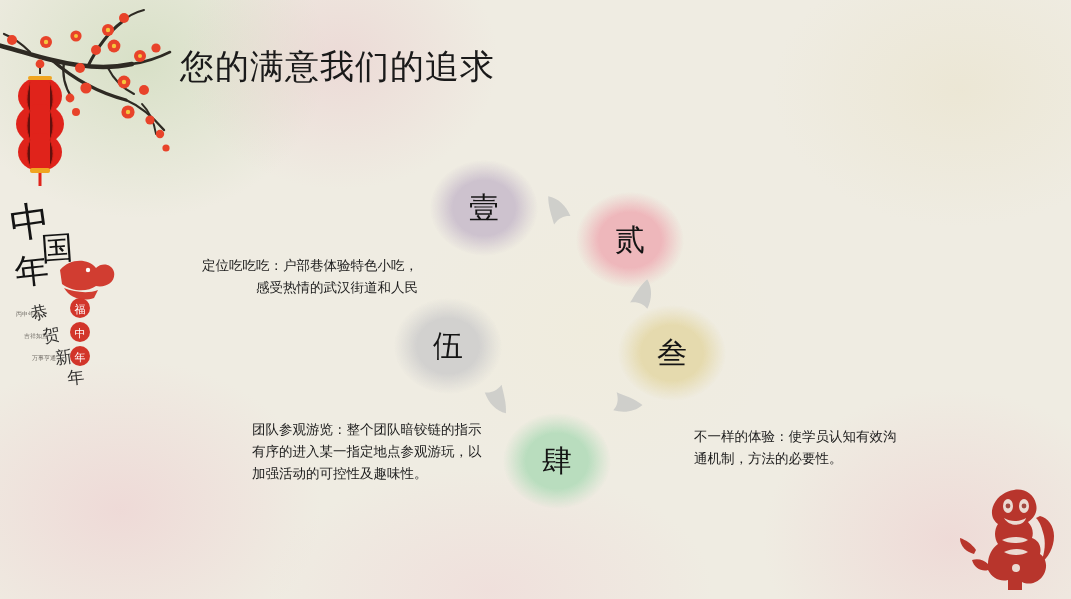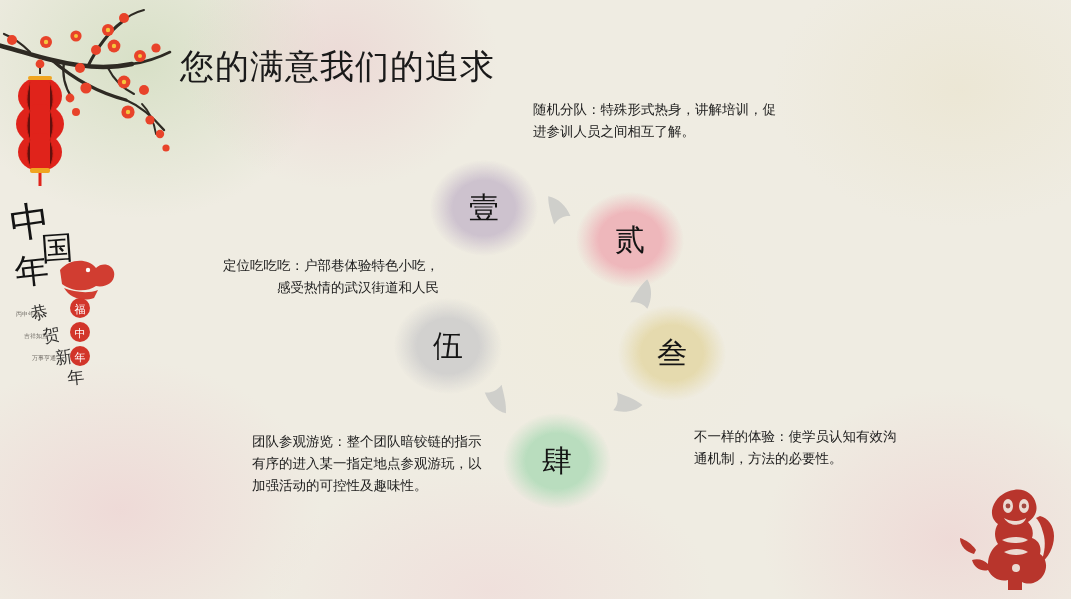--- a/index.html
+++ b/index.html
@@ -127,22 +127,22 @@
   
   .caption {
     position: absolute;
     font-size: 13.5px;
     line-height: 22px;
     color: #1b1b1b;
   }
   #caption-1 { left: 533px; top: 98px;  width: 248px; text-align: left; }
   #caption-2 { left: 697px; top: 230px; width: 232px; text-align: left; }
   #caption-3 { left: 694px; top: 425px; width: 206px; text-align: left; }
-  #caption-4 { left: 252px; top: 418px; width: 232px; text-align: left; margin-top: 12px; }
-  #caption-5 { left: 196px; top: 254px; width: 222px; text-align: right; margin-left: 21px; }
+  #caption-4 { left: 252px; top: 418px; width: 232px; text-align: left; }
+  #caption-5 { left: 196px; top: 254px; width: 222px; text-align: right; }
 
   
   #decor-branch {
     position: absolute;
     left: 0; top: 0;
     width: 180px; height: 200px;
   }
   #decor-calligraphy {
     position: absolute;
     left: 2px; top: 192px;
@@ -302,21 +302,20 @@
     <svg width="34" height="30" viewBox="0 0 34 30">
       <path d="M2 4 C 12 2, 22 6, 30 14 C 24 16, 20 20, 18 28 C 12 20, 6 14, 2 4 Z" fill="#cfcfcb"></path>
     </svg>
   </div>
   <div class="arrow" id="arrow-4">
     <svg width="34" height="30" viewBox="0 0 34 30">
       <path d="M2 4 C 12 2, 22 6, 30 14 C 24 16, 20 20, 18 28 C 12 20, 6 14, 2 4 Z" fill="#cfcfcb"></path>
     </svg>
   </div>
 
-  <div class="caption" id="caption-1">随机分队：特殊形式热身，讲解培训，促进参训人员之间相互了解。</div>
   <div class="caption" id="caption-3">不一样的体验：使学员认知有效沟通机制，方法的必要性。</div>
   <div class="caption" id="caption-4">团队参观游览：整个团队暗铰链的指示有序的进入某一指定地点参观游玩，以加强活动的可控性及趣味性。</div>
   <div class="caption" id="caption-5">定位吃吃吃：户部巷体验特色小吃，感受热情的武汉街道和人民</div>
 
   <div id="decor-monkey">
     <svg width="118" height="117" viewBox="0 0 118 117">
       <g fill="#b8352c">
         <path d="M62 8 C 72 6, 82 12, 84 22 C 86 30, 82 36, 76 40 C 80 44, 82 50, 80 56 C 86 58, 90 64, 88 72 C 94 76, 96 84, 92 92 C 88 100, 78 104, 70 100 L 70 108 L 56 108 L 56 98 C 48 100, 40 96, 36 88 C 30 90, 22 86, 20 78 C 26 76, 32 78, 36 82 C 36 74, 40 66, 46 62 C 42 56, 42 48, 46 42 C 40 38, 38 30, 42 22 C 46 14, 54 9, 62 8 Z"></path>
         <path d="M88 34 C 96 36, 102 44, 102 54 C 102 66, 96 76, 88 82 C 92 74, 94 64, 92 54 C 90 46, 88 40, 84 36 Z"></path>
         <path d="M22 72 C 14 70, 8 64, 8 56 C 14 58, 20 62, 24 68 Z"></path>

